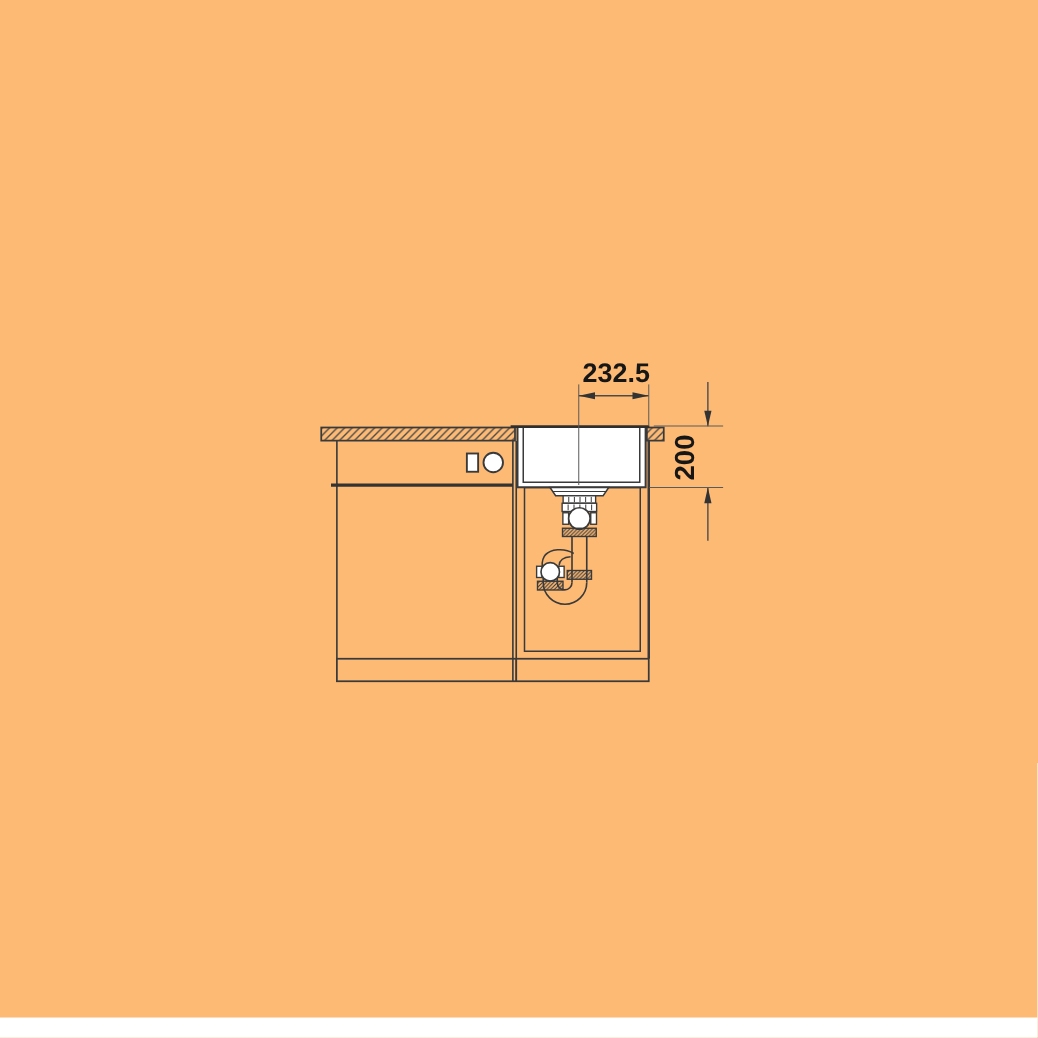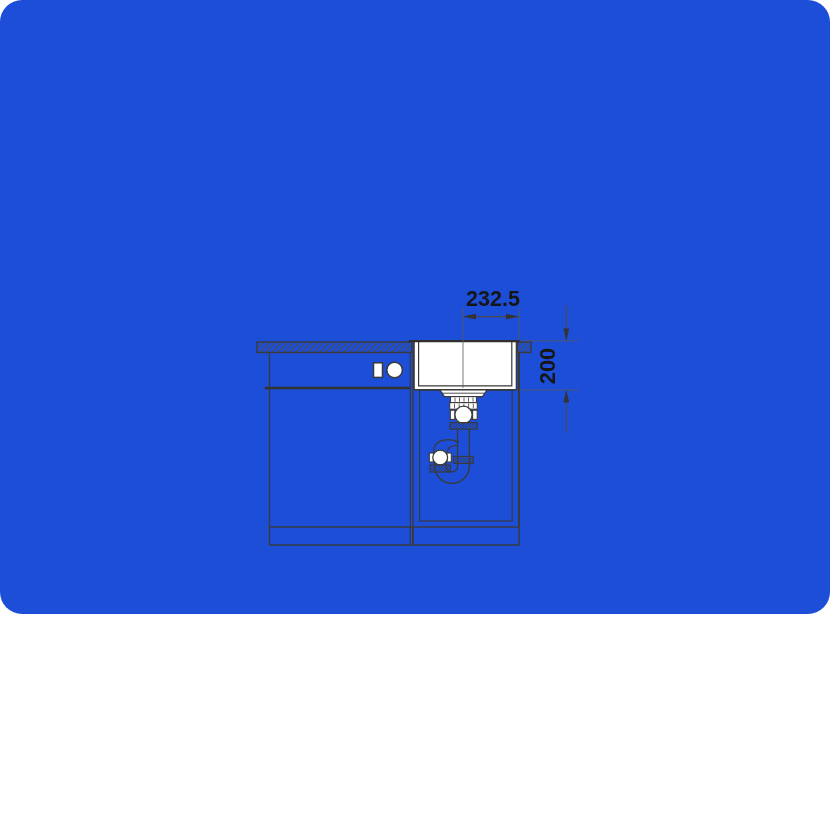--- a/index.html
+++ b/index.html
@@ -7,23 +7,22 @@
     padding: 0;
     background: #ffffff;
     width: 830px;
     height: 830px;
     overflow: hidden;
     font-family: "Liberation Sans", sans-serif;
   }
   .page {
     position: relative;
     width: 830px;
-    height: 614px;
-    background: #1d4ed8;
-    border-radius: 22px;
+    height: 814px;
+    background: #fdba74;
   }
   svg.drawing {
     position: absolute;
     left: 0;
     top: 0;
     width: 830px;
     height: 830px;
     display: block;
   }
   .dim-text {

